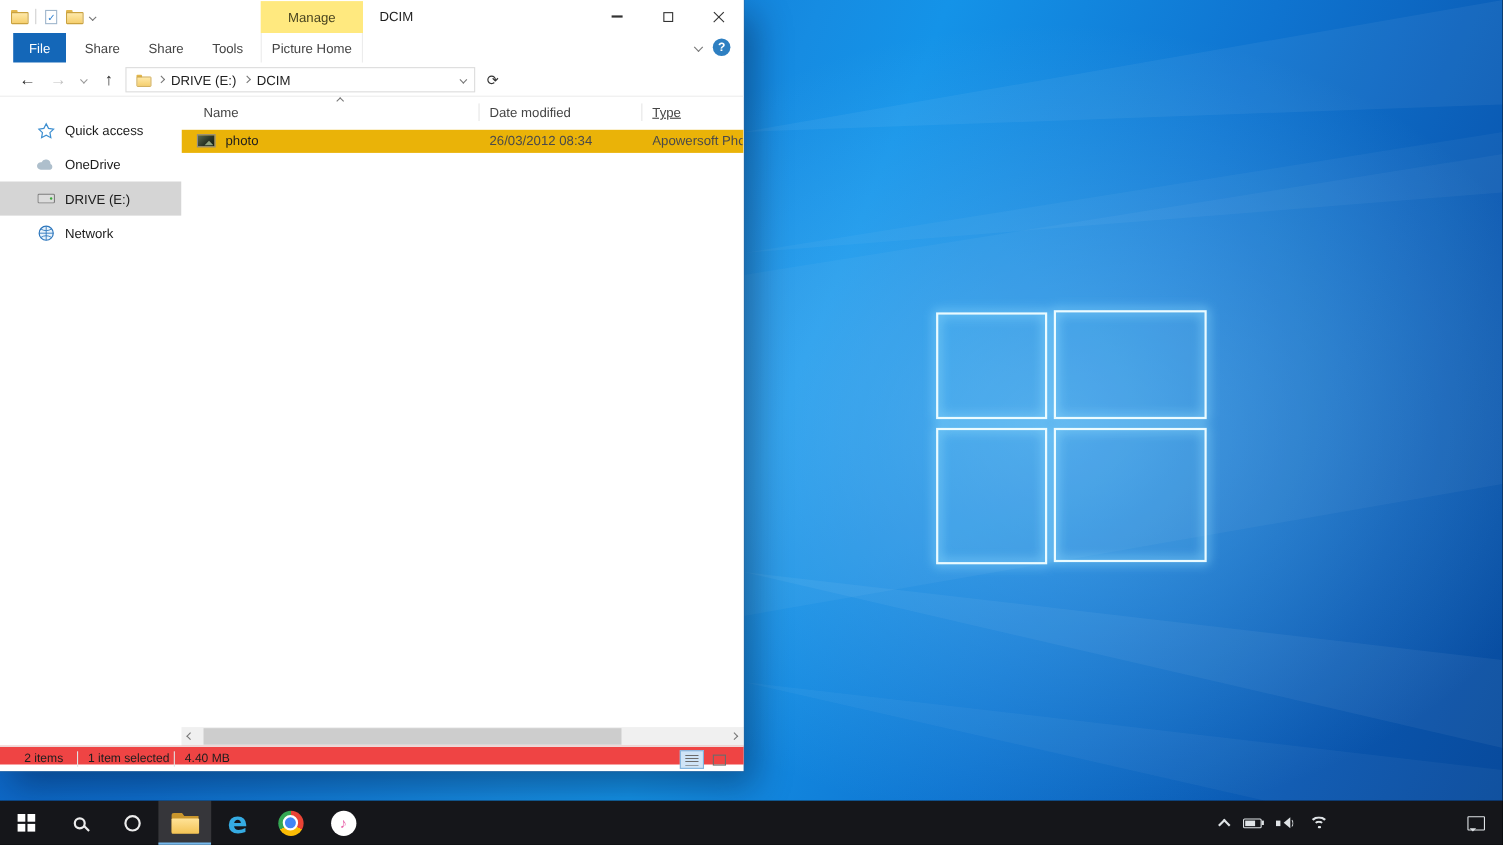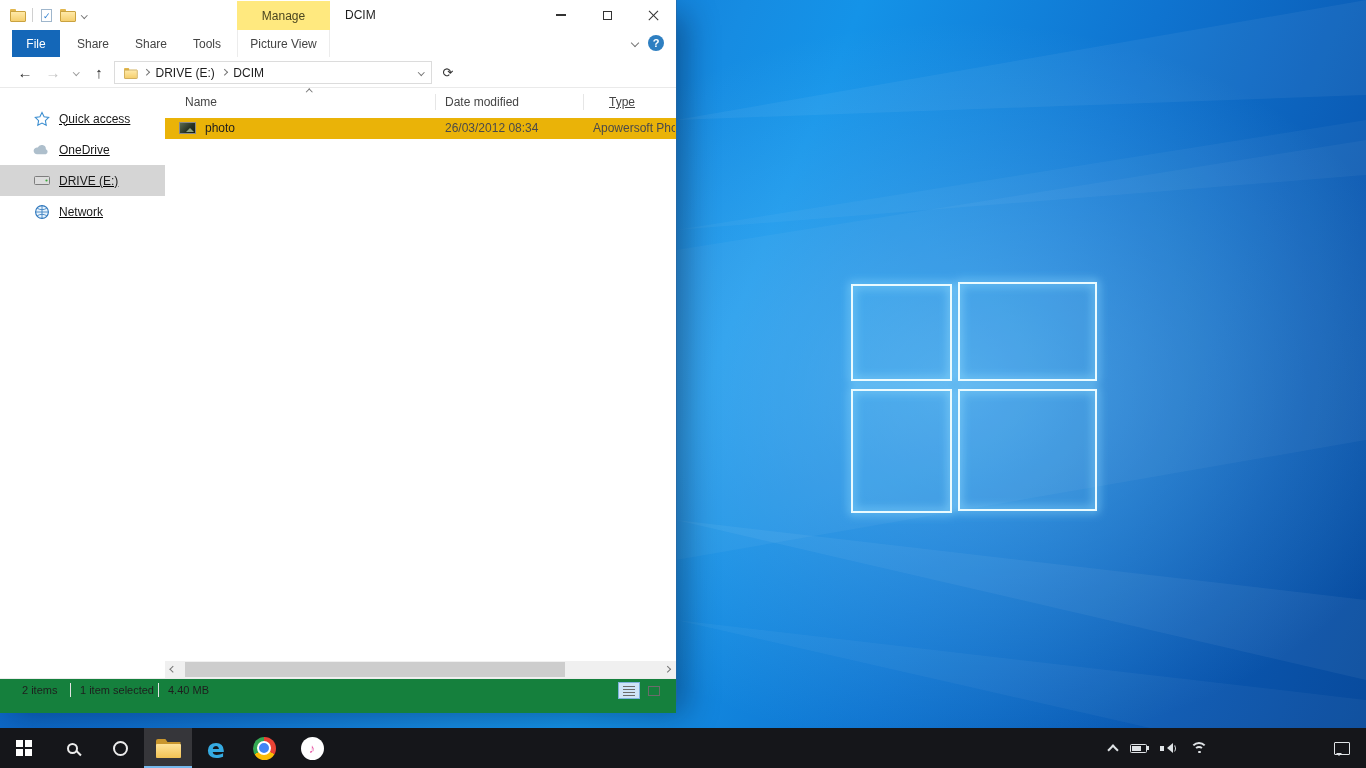--- a/index.html
+++ b/index.html
@@ -69,51 +69,51 @@
   .addr-spacer { flex:1; }
   .refresh-btn { position:absolute; left:436px; top:4px; width:24px; height:23px; display:flex; align-items:center; justify-content:center; color:#333; font-size:13px; }
   .refresh-btn::before { content:"⟳"; }
   .search-box { position:absolute; left:464px; top:4px; width:198px; height:23px; border:1px solid #dcdcdc; background:#fff; display:flex; align-items:center; }
   .search-box input { flex:1; min-width:0; border:0; outline:0; padding:0 7px; font-size:12px; color:#444; font-family:"Liberation Sans",sans-serif; background:transparent; }
   .search-box input::placeholder { color:#767676; }
   .mag { width:9px; height:9px; border:1.6px solid #707070; border-radius:50%; position:relative; margin-right:9px; flex:0 0 auto; }
   .mag::after { content:""; position:absolute; width:6px; height:1.6px; background:#707070; transform:rotate(45deg); right:-5px; bottom:-2px; }
 
   
-  .sidebar { position:absolute; left:0; top:88px; width:165px; height:573px; background:#fff; padding-top:15px;text-decoration:underline; }
+  .sidebar { position:absolute; left:0; top:88px; width:165px; height:573px; background:#fff; padding-top:15px; }
   .side-item { position:relative; height:31px; display:flex; align-items:center; padding-left:33px; gap:9px; font-size:12px; color:#1a1a1a; cursor:default; }
   .side-item.selected { background:#d5d5d5; }
   .side-ic { width:17px; height:17px; display:flex; align-items:center; justify-content:center; flex:0 0 auto; }
 
   
   .list { position:absolute; left:165px; top:88px; width:511px; height:573px; background:#fff; overflow:hidden; }
   .colhead { position:absolute; top:0; left:0; width:100%; height:28px; font-size:12px; color:#454545; }
   .col { position:absolute; top:7px; }
-  .col-name { left:20px; } .col-date { left:280px; } .col-type { left:444px;text-decoration:underline; }
+  .col-name { left:20px; } .col-date { left:280px; } .col-type { left:428px;text-decoration:underline; }
   .col-sep { position:absolute; top:6px; width:1px; height:16px; background:#e6e6e6; }
   .sortcaret { position:absolute; left:142px; top:2px; }
   .row { position:absolute; left:0; width:511px; height:21px; font-size:12px; color:#1e1e1e; }
   .row.selected { background:#eab308; }
   .cell-name { position:absolute; left:40px; top:3px; }
   .cell-date { position:absolute; left:280px; top:3px; color:#4a4a4a; }
   .cell-type { position:absolute; left:428px; top:3px; color:#4a4a4a; width:82px; white-space:nowrap; overflow:hidden; }
   .ic-photo { position:absolute; left:14px; top:4px; width:17px; height:12px; border:1px solid #8a8a8a;
     background:linear-gradient(135deg,#5a6b50 0%,#2a3526 55%,#151d14 100%); }
   .ic-photo::after { content:""; position:absolute; right:1px; bottom:1px; border:4px solid transparent; border-bottom-color:#8fa37e; }
   .ic-video { position:absolute; left:16px; top:2px; width:13px; height:16px; background:#fff; border:1px solid #9bb0c4; }
   .ic-video::after { content:""; position:absolute; left:1px; right:1px; top:4px; height:7px; background:#3f6fb5; }
 
   
   .hscroll { position:absolute; left:165px; top:661px; width:511px; height:17px; background:#f0f0f0; }
   .hs-arrow { position:absolute; top:0; width:17px; height:17px; display:flex; align-items:center; justify-content:center; }
   .hs-left { left:0; } .hs-right { right:0; }
   .hs-thumb { position:absolute; left:20px; top:1px; width:380px; height:15px; background:#cdcdcd; }
 
   
-  .statusbar { position:absolute; left:0; top:678px; width:676px; height:35px; background:#15803d; border-top:1px solid #ececec; font-size:11px; color:#1e1e1e; }
+  .statusbar { position:absolute; left:0; top:678px; width:676px; height:17px; background:#ef4444; border-top:1px solid #ececec; font-size:11px; color:#1e1e1e; }
   .sb-text { position:absolute; top:0; line-height:22px; }
   .sb-items { left:22px; } .sb-sel { left:80px; } .sb-size { left:168px; }
   .sb-div { position:absolute; top:4px; width:1px; height:14px; background:#e2e2e2; }
   .vt { position:absolute; top:3px; width:22px; height:17px; border:1px solid transparent; display:flex; align-items:center; justify-content:center; }
   .vt1 { right:36px; border-color:#7fb2dd; background:#cfe4f7; }
   .vt2 { right:11px; }
   .vt-lines { width:12px; height:10px; background:repeating-linear-gradient(#6b6b6b 0 1px, transparent 1px 3px); }
   .vt-thumb { width:12px; height:10px; border:1.3px solid #6b6b6b; }
 
   
@@ -208,21 +208,21 @@
           <span class="x-ic"></span>
         </div>
     </div>
   </div>
 
   <div class="tabrow">
     <div class="tab tab-file">File</div>
     <div class="tab tab-home">Share</div>
     <div class="tab tab-share">Share</div>
     <div class="tab tab-view">Tools</div>
-    <div class="tab tab-pict">Picture View</div>
+    <div class="tab tab-pict">Picture Home</div>
     <span class="chev down gray ribbon-collapse"></span>
     <div class="help-btn"></div>
   </div>
 
   <div class="addr-row">
     <div class="nav-gl gl-back"></div>
     <div class="nav-gl gl-fwd"></div>
     <div class="nav-gl gl-hist">
         <span class="chev down sm lite"></span>
       </div>

